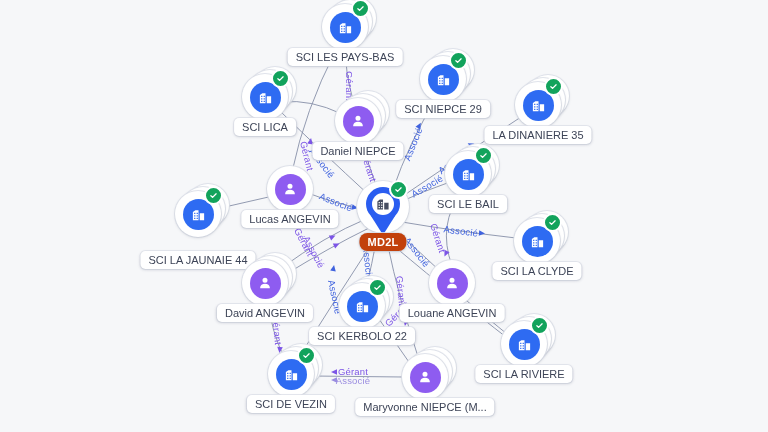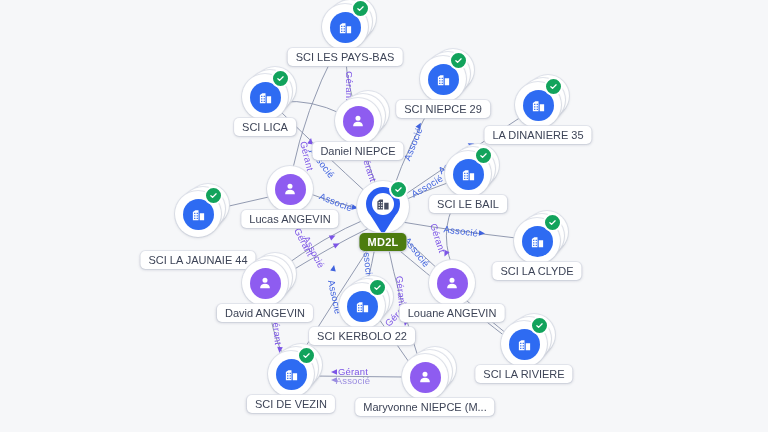--- a/index.html
+++ b/index.html
@@ -339,15 +339,15 @@
             <svg width="23" height="23" viewBox="0 0 24 24">
               <path fill="#474e60" d="M3 21V8l4-3h5v16H3zm2-2h2v-2H5v2zm0-4h2v-2H5v2zm0-4h2V9H5v2zm4 8h2v-2H9v2zm0-4h2v-2H9v2zm0-4h2V9H9v2zm5 10h7V10h-7v11zm2-7h1.6v-2H16v2zm3 0h1.6v-2H19v2zm-3 4h1.6v-2H16v2zm3 0h1.6v-2H19v2z"></path>
             </svg>
           </g>
     </svg></div>
       <div class="badge" style="background: rgb(18, 163, 92); left: 389px; top: 180px;">
         <svg width="9" height="9" viewBox="0 0 24 24">
           <path fill="none" stroke="#fff" stroke-width="3.4" stroke-linecap="round" stroke-linejoin="round" d="M5 12.5l4.5 4.5L19 7.5"></path>
         </svg>
       </div>
-      <div class="pill center-pill" style="left: 383px; top: 233px; background: #4d7c0f;">MD2L</div>
+      <div class="pill center-pill" style="left: 383px; top: 233px; background: #c2410c; border-radius: 8px;">MD2L</div>
     </div>
   </div>
 
 </body></html>

